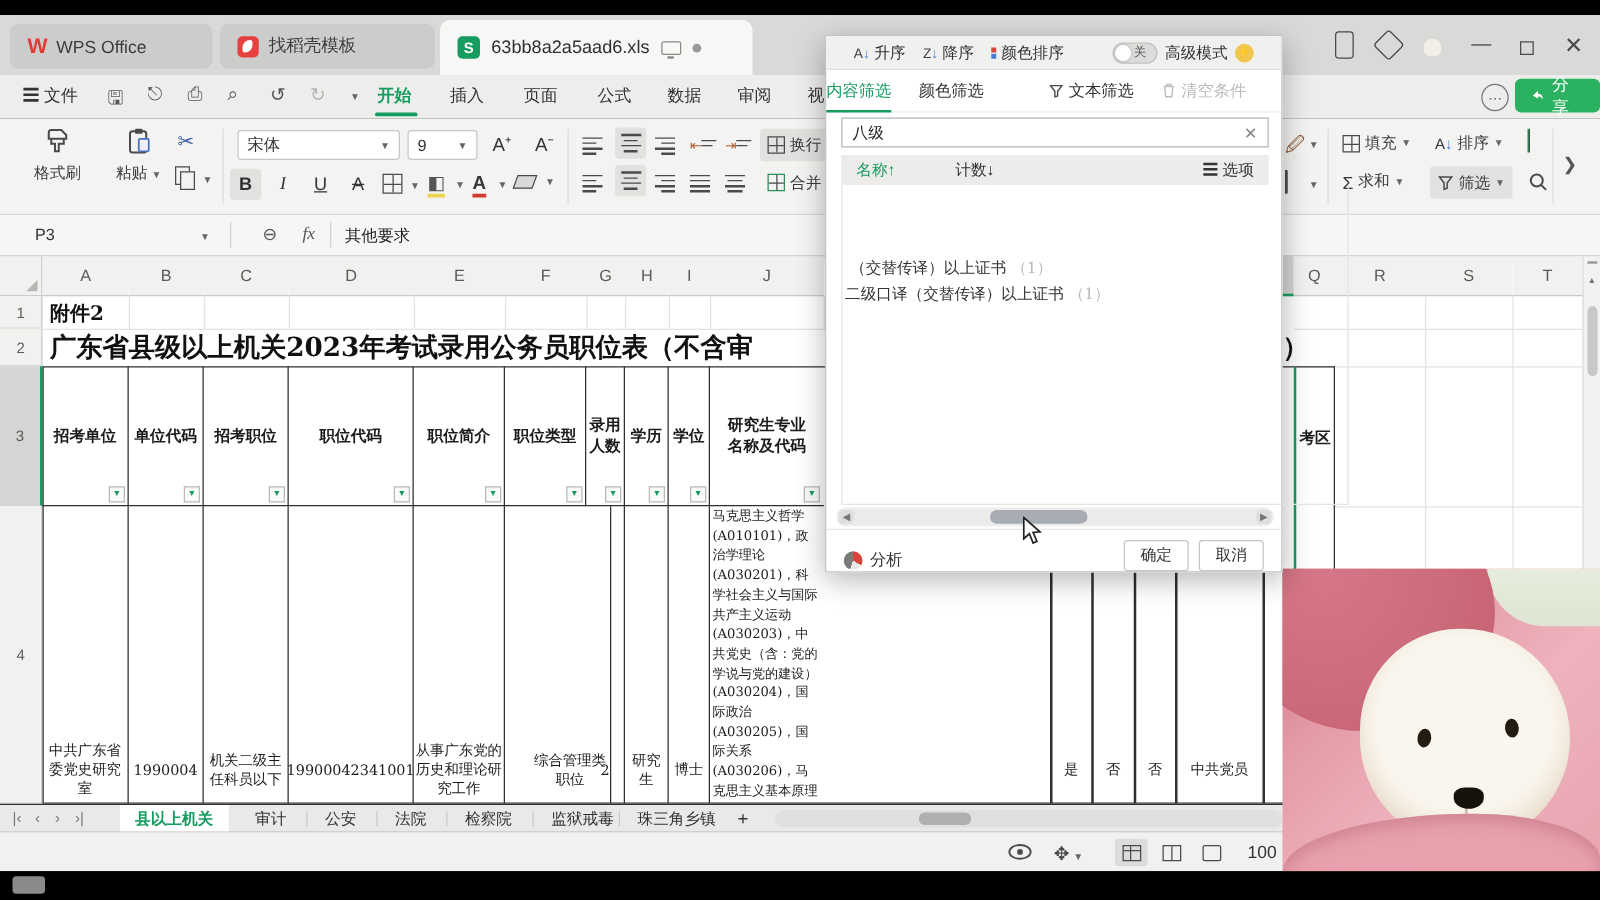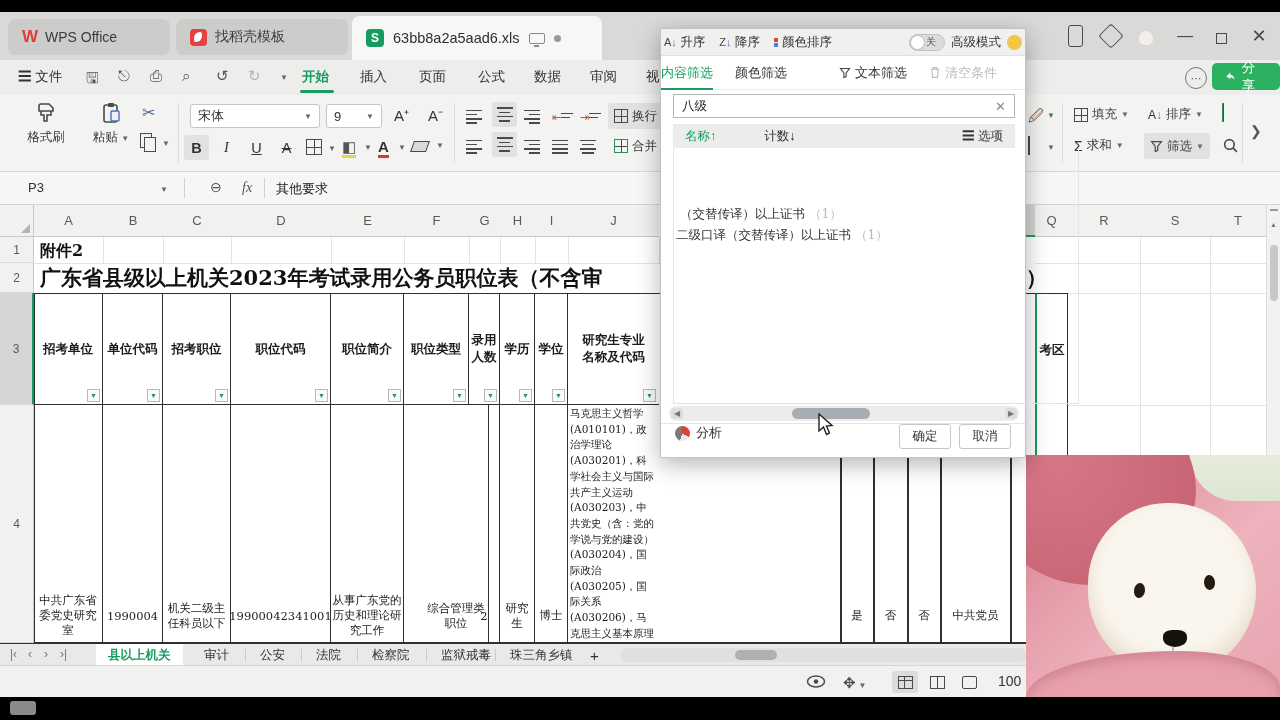--- a/index.html
+++ b/index.html
@@ -70,41 +70,41 @@
   .gline-h { height:1px; background:#e3e3e1; }
   .hsep { width:1px; background:#d2d2d0; top:6px; height:20px; }
   .serif { font-family:"DejaVu Serif","Liberation Serif", serif; }
   .tcell { border-right:1.5px solid #2f2f2f; display:flex; flex-direction:column; justify-content:center; align-items:center; text-align:center; font-family:"DejaVu Serif","Liberation Serif", serif; color:#1c1c1c; }
   .hcell { font-weight:bold; font-size:12.5px; }
   .dcell { font-size:11.5px; justify-content:flex-end; }
   .filterbtn { width:13px; height:13px; background:#fafaf8; border:1px solid #b9b9b7; display:flex; align-items:center; justify-content:center; font-size:7px; color:#169c5f; }
 
   
   #filter-dialog { left:660px; top:28px; width:366px; height:430px; background:#fff; border:1px solid #c3c3c1; box-shadow:0 6px 22px rgba(0,0,0,.3); z-index:10; }
-  .dlg-top { position:absolute; left:0; top:0; width:100%; height:27px; background:#f0f0ee; border-bottom:1px solid #e0e0de; display:flex; align-items:center; gap:14px; padding:0 3px; font-size:12.5px; color:#333; }
+  .dlg-top { position:absolute; left:0; top:0; width:100%; height:27px; background:#f0f0ee; border-bottom:1px solid #e0e0de; display:flex; align-items:center; gap:14px; padding:0 22px; font-size:12.5px; color:#333; }
   .sort-ic { font-size:11px; color:#444; }
   .blue { color:#4a7fd4; }
   .toggle { width:36px; height:17px; border-radius:9px; background:#dcdcda; border:1px solid #c2c2c0; display:flex; align-items:center; padding:1px; font-size:10px; color:#555; gap:2px; }
   .knob { width:13px; height:13px; border-radius:50%; background:#fff; box-shadow:0 0 2px rgba(0,0,0,.3); }
   .coin { width:15px; height:15px; border-radius:50%; background:#f0c550; color:#fff; font-size:9px; display:flex; align-items:center; justify-content:center; }
   .dlg-tabs { position:absolute; left:0; top:27px; width:100%; height:34px; display:flex; align-items:center; gap:22px; padding:0 0; font-size:13px; color:#333; border-bottom:1px solid #ebebe9; }
   .dlg-tab.active { color:#169c5f; border-bottom:2.5px solid #169c5f; padding-bottom:6px; margin-bottom:-9px; }
   .dlg-tab.disabled { color:#bcbcba; }
   .searchbox { position:absolute; left:12px; top:65px; width:342px; height:24px; border:1px solid #b5b5b3; background:#fff; display:flex; align-items:center; padding:0 8px; }
   .searchbox input { border:none; outline:none; flex:1; font-size:12.5px; color:#222; font-family:"Liberation Sans",sans-serif; background:transparent; }
   .clear-x { color:#888; font-size:13px; }
   .listhdr { position:absolute; left:12px; top:95px; width:342px; height:24px; background:#ececea; display:flex; align-items:center; padding:0 12px; font-size:12.5px; }
   .green { color:#169c5f; }
   .listbody { position:absolute; left:12px; top:119px; width:406px; height:256px; border:1px solid #e4e4e2; border-top:none; overflow:hidden; }
   .litem { position:absolute; left:6px; font-size:12.5px; color:#333; white-space:nowrap; font-family:"DejaVu Serif","Liberation Serif",serif; }
   .lcount { color:#b8b8b6; }
   .hscroll { position:absolute; left:8px; top:377px; width:350px; height:15px; background:#ececea; border-radius:8px; }
   .hthumb { position:absolute; left:123px; top:2px; width:78px; height:11px; background:#a8adb3; border-radius:6px; }
   .harrow { position:absolute; top:2px; width:12px; height:11px; background:#dededc; color:#777; font-size:8px; display:flex; align-items:center; justify-content:center; border-radius:3px; }
-  .dlg-foot { position:absolute; left:0; bottom:0; width:100%; height:34px; border-top:1px solid #e5e5e3; display:flex; align-items:flex-start; padding:0 14px; font-size:13px; }
+  .dlg-foot { position:absolute; left:0; bottom:0; width:100%; height:34px; border-top:1px solid #e5e5e3; display:flex; align-items:flex-end; padding:0 14px; font-size:13px; }
   .dlgbtn { width:52px; height:25px; background:#fff; border:1px solid #c6c6c4; border-radius:3px; display:flex; align-items:center; justify-content:center; font-size:12.5px; color:#333; }
   .pie { width:15px; height:15px; border-radius:50%; background:conic-gradient(#d8453a 0 120deg,#e8e8e6 120deg 200deg,#7a7a78 200deg 360deg); }
 
   
   #sheetbar { top:643px; left:0; width:1280px; height:22px; background:#e9e9e7; border-top:1.5px solid #2f2f2f; }
   .nav-ar { color:#777; font-size:12px; top:3px; }
   .stab { top:0; height:22px; display:flex; align-items:center; padding:0 12px; font-size:12.5px; color:#333; }
   .stab.active { background:#fff; color:#169c5f; font-weight:bold; }
   .stabsep { width:1px; height:12px; background:#c9c9c7; top:5px; }
 

